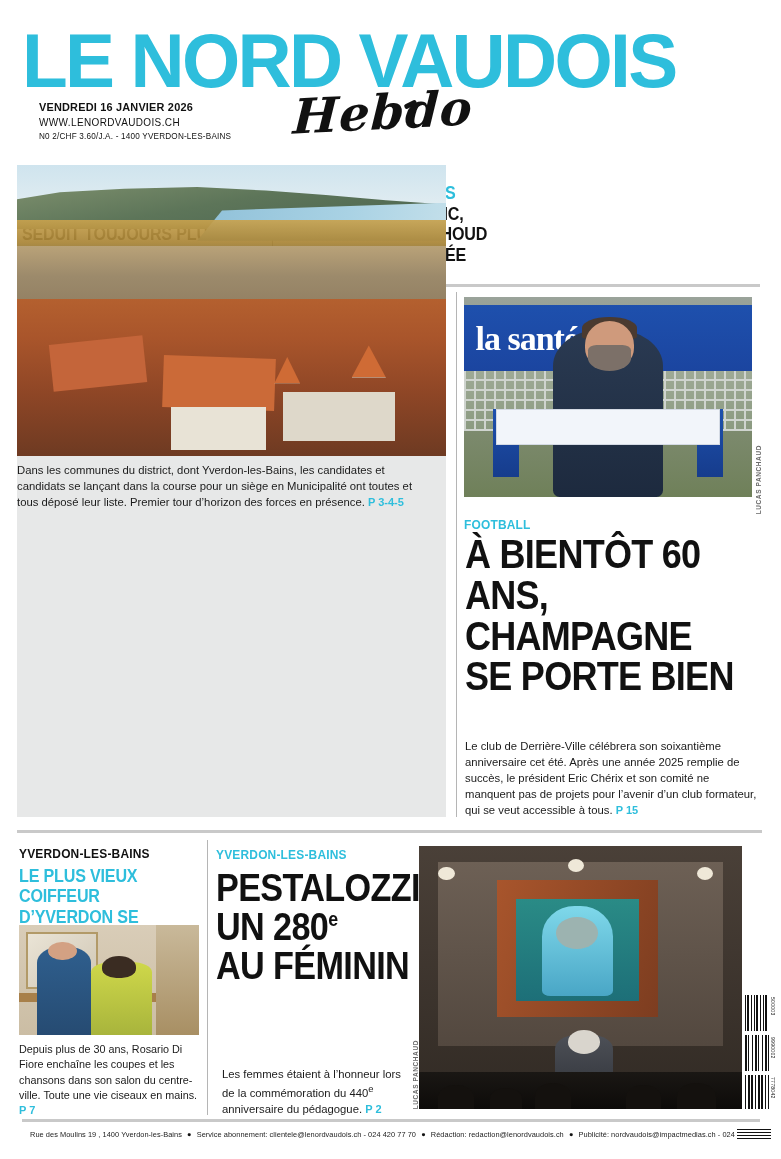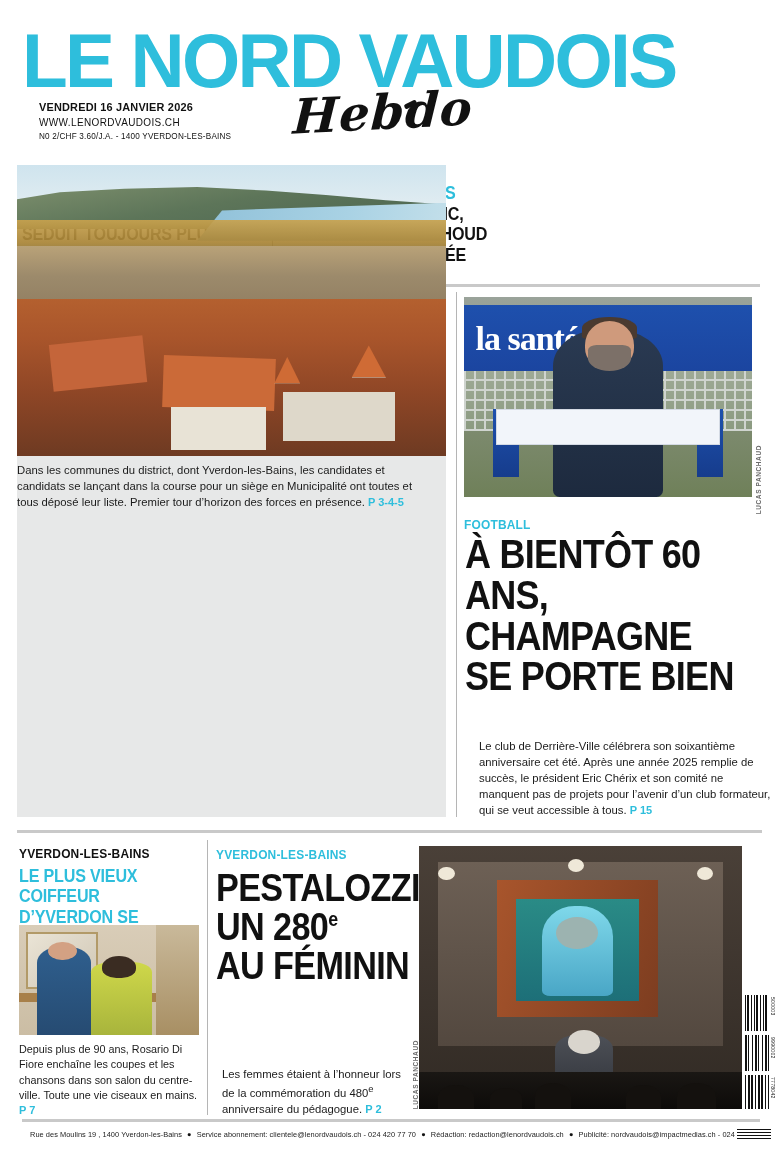--- a/index.html
+++ b/index.html
@@ -125,21 +125,21 @@
     letter-spacing: 0.2px; transform: scaleX(0.92); transform-origin: left;
   }
   .fb-title {
     position: absolute; left: 465px; top: 534px;
     width: 330px;
     font-size: 40px; font-weight: bold; line-height: 1.02;
     color: #111; letter-spacing: -0.8px;
     transform: scaleX(0.90); transform-origin: left top;
   }
   .fb-caption {
-    position: absolute; left: 479px; top: 738px;
+    position: absolute; left: 465px; top: 738px;
     width: 296px;
     font-size: 11.3px; line-height: 1.42; color: #1b1b1b;
   }
 
   
   .hr {
     position: absolute; background: #b5b5b5; height: 1px;
   }
   .hr-top { left: 22px; top: 284px; width: 738px; height: 3px; background:#c9c9c9; }
   .hr-mid { left: 17px; top: 830px; width: 745px; height: 3px; background:#c9c9c9; }
@@ -404,35 +404,35 @@
       <div class="bb-shelf"></div>
       <div class="bb-right"></div>
       <div class="bb-barber"></div>
       <div class="bb-bhead"></div>
       <div class="bb-client"></div>
       <div class="bb-chead"></div>
     </div>
 
   </div>
   <div class="bl-caption">
-    <span>Depuis plus de 90 ans, Rosario Di Fiore enchaîne les coupes et les chansons dans son salon du centre-ville. Toute une vie ciseaux en mains.</span>
+    <span>Depuis plus de 30 ans, Rosario Di Fiore enchaîne les coupes et les chansons dans son salon du centre-ville. Toute une vie ciseaux en mains.</span>
     <span class="pref">P 7</span>
   </div>
 
   <div class="bm-sep1"></div>
   <div class="bm">
     <div class="bm-kicker">YVERDON-LES-BAINS</div>
     <div class="bm-title">
       <div>PESTALOZZI:</div>
       <div><span>UN 280</span><sup>e</sup></div>
       <div>AU FÉMININ</div>
     </div>
   </div>
   <div class="bm-caption">
-    <span>Les femmes étaient à l’honneur lors de la commémoration du 480</span><sup>e</sup><span> anniversaire du pédagogue.</span>
+    <span>Les femmes étaient à l’honneur lors de la commémoration du 440</span><sup>e</sup><span> anniversaire du pédagogue.</span>
     <span class="pref">P 2</span>
   </div>
 
   <div class="br-photo">
     <div class="ph">
       <div class="pz-bg"></div>
       <div class="pz-screen"></div>
       <div class="pz-frame"></div>
       <div class="pz-inner"></div>
       <div class="pz-figure"></div>

